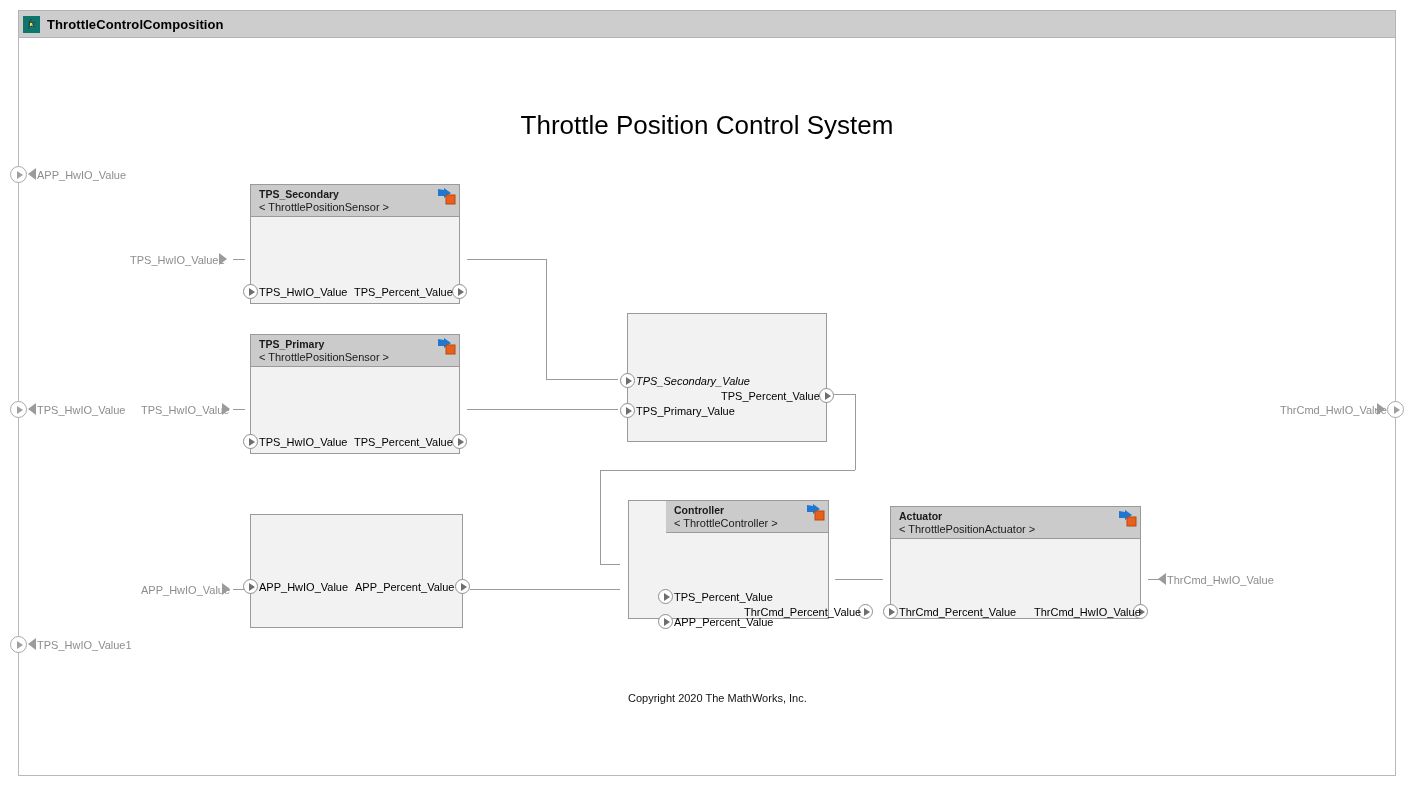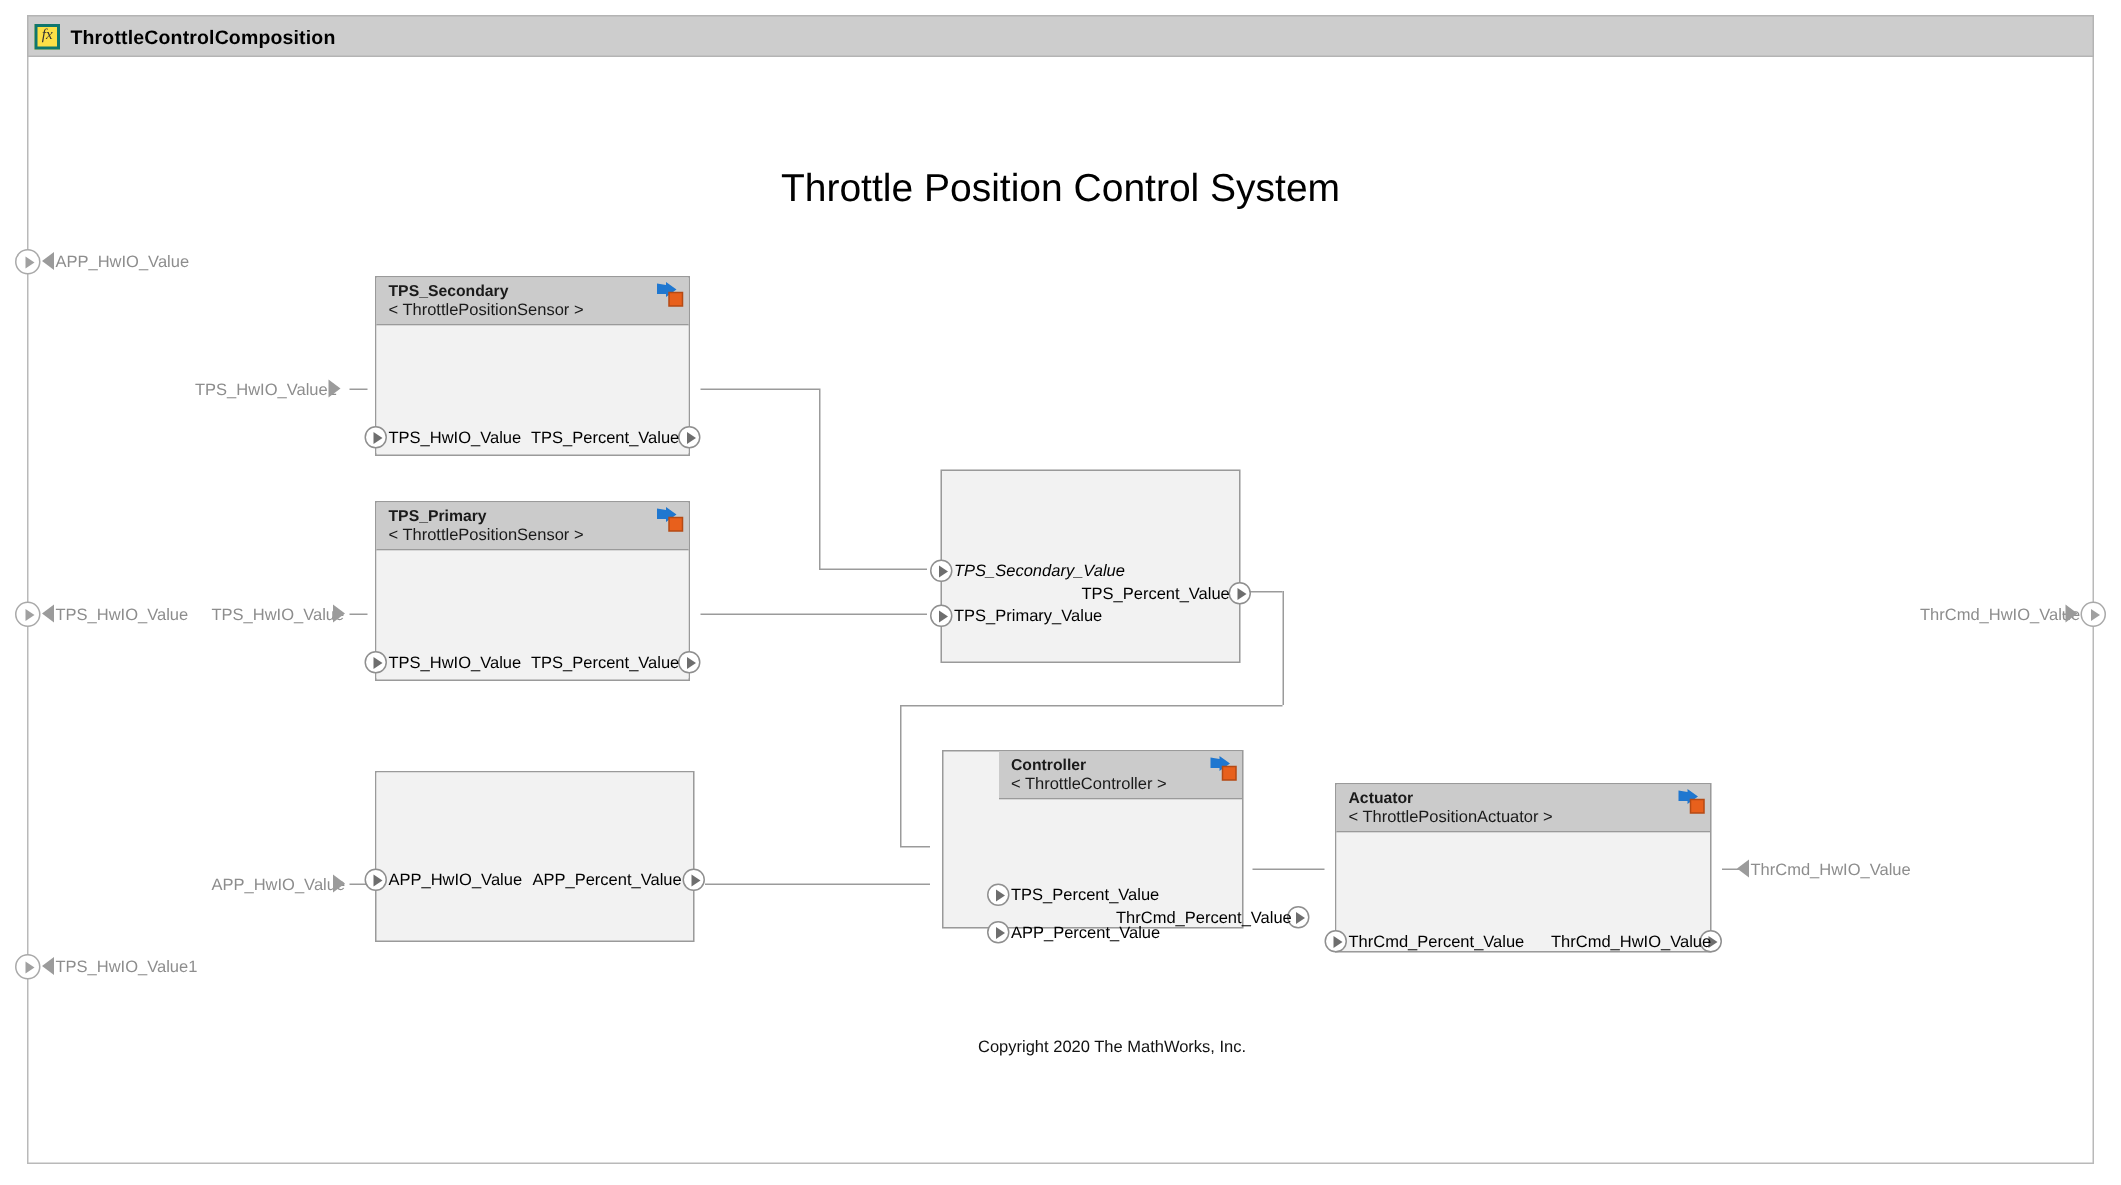--- a/index.html
+++ b/index.html
@@ -17,21 +17,21 @@
   .titlebar {
     position: absolute; left: 18px; top: 10px;
     width: 1378px; height: 28px;
     background: #cdcdcd;
     border: 1px solid #b4b4b4;
     display: flex; align-items: center;
     padding-left: 4px;
   }
   .fx-icon {
     width: 17px; height: 17px;
-    border: 2px solid #0f766e;
+    border: 7px solid #0f766e;
     background: #fde047;
     display: flex; align-items: center; justify-content: center;
     font-family: "Liberation Serif", serif;
     font-style: italic;
     font-size: 10px; color: #333;
     margin-right: 7px;
     line-height: 1;
   }
   .titlebar-text {
     font-size: 13px; font-weight: bold; color: #000;
@@ -58,21 +58,20 @@
     text-align: center;
     font-size: 26px; color: #000;
     font-family: "Liberation Sans", sans-serif;
     white-space: nowrap;
   }
   .copyright {
     position: absolute;
     left: 628px; top: 692px;
     font-size: 11px; color: #111;
     white-space: nowrap;
-    margin-left: 24px;
   }
 
   
   .block { position: absolute; border: 1px solid #9a9a9a; background: #f2f2f2; }
   .block-header {
     background: #cbcbcb;
     border-bottom: 1px solid #9a9a9a;
     height: 32px;
     padding: 3px 6px 0 8px;
     position: relative;
@@ -291,21 +290,21 @@
             <span class="tri"></span>
           </div>
         <div class="port-label" style="left:8px; top:83px;">APP_Percent_Value</div>
         <div class="port" style="left:192px; top:71px;">
             <span class="tri"></span>
           </div>
         <div class="port-label" style="left:78px; top:73px;">ThrCmd_Percent_Value</div>
       </div>
     </div>
 
-    <div class="block" style="left:890px; top:506px; width:251px; height:113px;margin-top:16px;">
+    <div class="block" style="left:890px; top:506px; width:251px; height:113px;">
       <div class="block-header">
         <div class="block-name">Actuator</div>
         <div class="block-stereotype">&lt; ThrottlePositionActuator &gt;</div>
         <div class="badge">
           <svg width="20" height="18" viewBox="0 0 20 18">
             <path d="M2 2 L2 9 L8 9 L8 11 L15 6 L8 1 L8 3 Z" fill="#1f77d0"></path>
             <rect x="10" y="8" width="9" height="9" fill="#e8601c" stroke="#b54a14" stroke-width="1"></rect>
           </svg>
         </div>
       </div>

